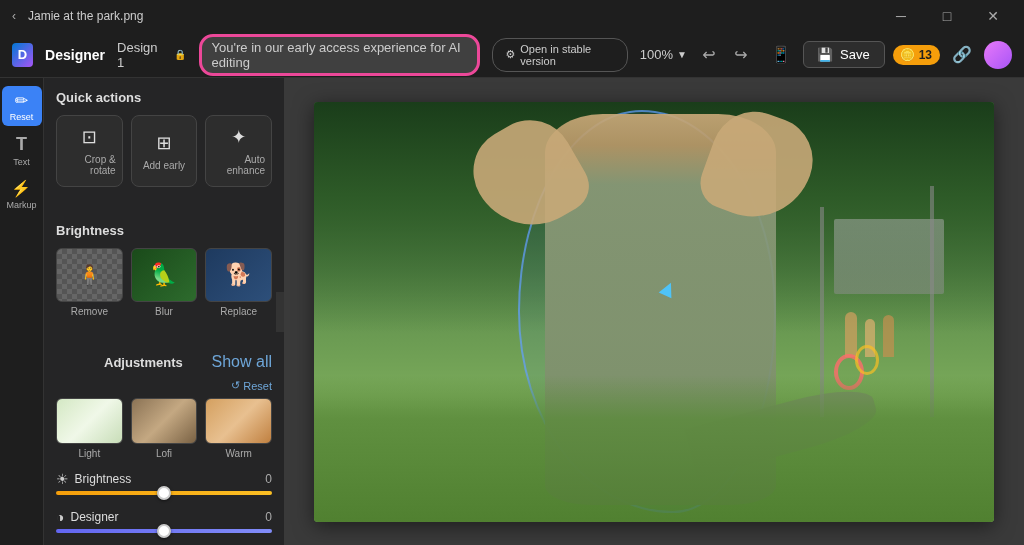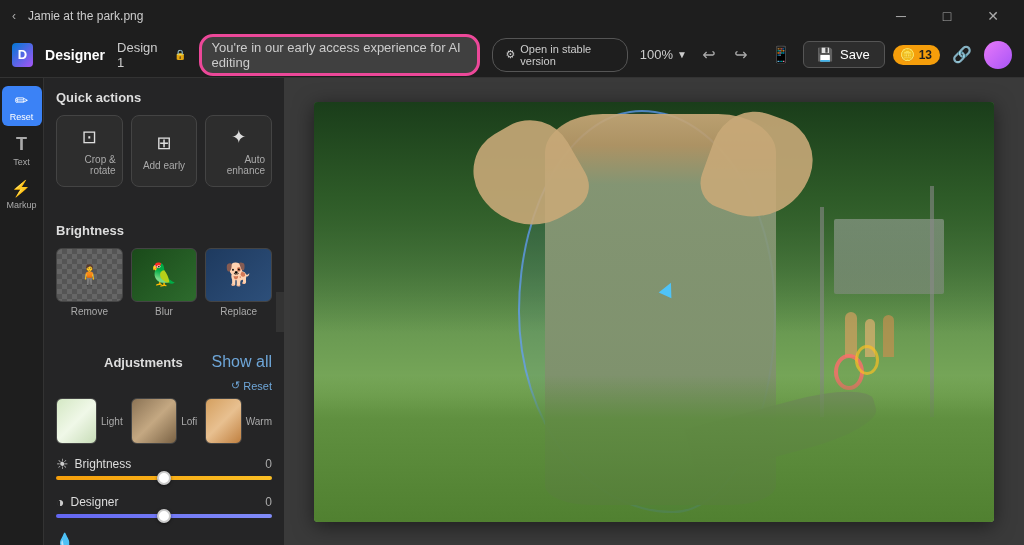--- a/index.html
+++ b/index.html
@@ -340,20 +340,21 @@
     }
 
     .filter-grid {
       display: flex;
       gap: 8px;
       margin-bottom: 12px;
     }
     .filter-card {
       flex: 1;
       display: flex;
+      flex-direction: column;
       align-items: center;
       gap: 4px;
       cursor: pointer;
     }
     .filter-thumb {
       width: 100%;
       height: 46px;
       border-radius: 6px;
       border: 1px solid #444;
     }

